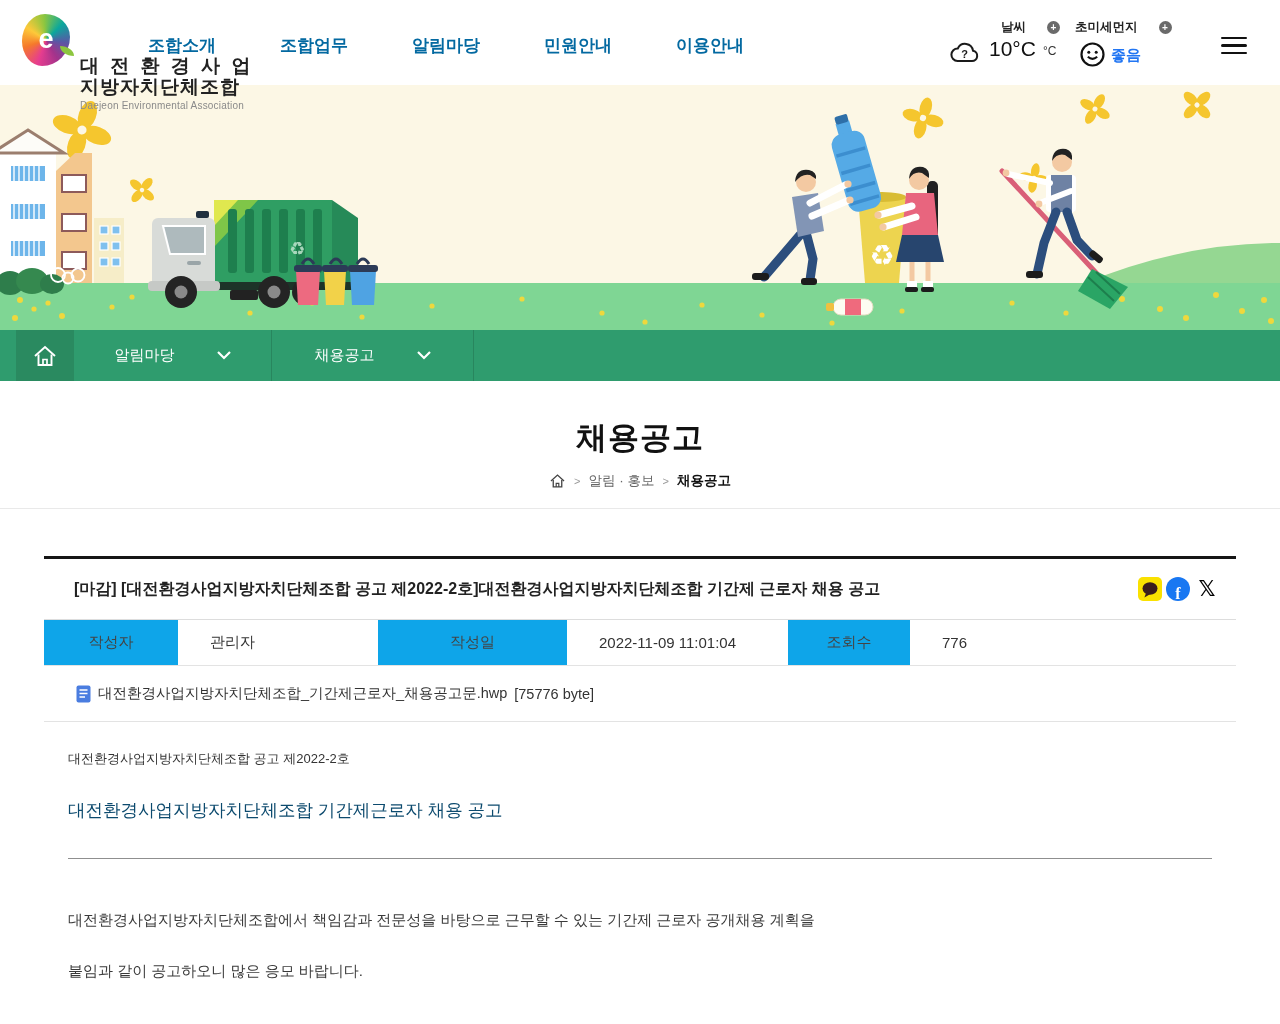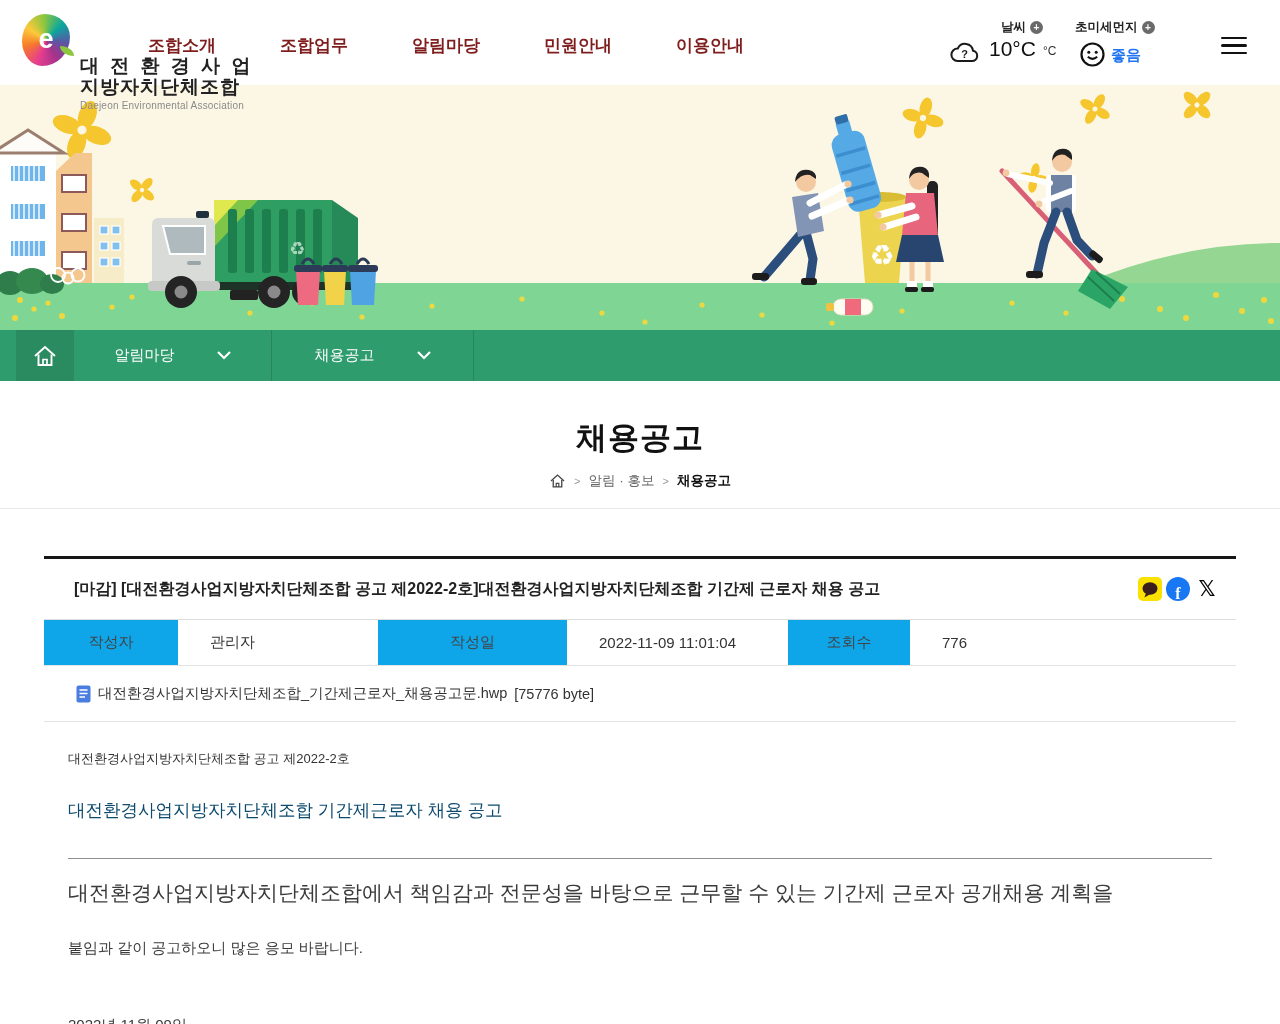--- a/index.html
+++ b/index.html
@@ -11,22 +11,22 @@
   .logo-mark { position:absolute; left:22px; top:14px; width:48px; height:52px;
     border-radius:48% 52% 58% 42% / 52% 44% 56% 48%;
     background:conic-gradient(from 200deg,#e63d8f,#f5792b,#fdc93a,#8dc63f,#0aa79d,#5a57a5,#a3338b,#e63d8f);
     display:flex; align-items:center; justify-content:center; }
   .logo-mark .e { color:#fff; font-size:27px; font-weight:800; margin-top:-2px; }
   .logo-mark .leaf { position:absolute; right:-4px; bottom:10px; width:14px; height:10px; background:#8dc63f; border-radius:0 100% 0 100%; }
   .logo-text { position:absolute; left:80px; top:15px; color:#222; }
   .logo-text .l1 { font-size:19px; font-weight:800; letter-spacing:3px; line-height:21px;margin-top:40px; }
   .logo-text .l2 { font-size:19px; font-weight:800; letter-spacing:1px; line-height:21px; }
   .logo-text .l3 { font-size:10px; font-weight:400; color:#8a8a8a; margin-top:3px; letter-spacing:.2px; }
-  .gnb-item { position:absolute; top:34px; font-size:17px; font-weight:700; color:#7f1d1d; cursor:pointer; z-index:6; }
-  .wx-label { position:absolute; top:19px; font-size:12.5px; font-weight:600; color:#222; display:flex; align-items:center; gap:4px; }
+  .gnb-item { position:absolute; top:34px; font-size:17px; font-weight:700; color:#0369a1; cursor:pointer; z-index:6; }
+  .wx-label { position:absolute; top:19px; font-size:12.5px; font-weight:600; color:#222; display:flex; align-items:center; gap:21px; }
   .plus-badge { display:inline-flex; width:13px; height:13px; border-radius:50%; background:#6a6a6a; color:#fff; font-size:10px; line-height:12px; align-items:center; justify-content:center; font-weight:700; }
   .wx-cloud { position:absolute; left:950px; top:39px; }
   .wx-temp { position:absolute; left:989px; top:37px; font-size:21px; color:#111; }
   .wx-unit { position:absolute; left:1043px; top:44px; font-size:12px; color:#333; }
   .wx-smile { position:absolute; left:1079px; top:41px; }
   .wx-dust { position:absolute; left:1111px; top:46px; font-size:15px; font-weight:700; color:#2276f3; }
   .burger { position:absolute; left:1221px; top:37px; width:26px; height:17px; display:flex; flex-direction:column; justify-content:space-between; cursor:pointer; }
   .burger div { height:2.4px; background:#111; border-radius:2px; }
 
   
@@ -56,21 +56,21 @@
   .mrow1 { height:46px; }
   .mrow2 { height:56px; }
   .mlabel { background:#0ea5e9; display:flex; align-items:center; justify-content:center; color:#444; }
   .mval { display:flex; align-items:center; padding-left:32px; color:#333; }
   .w-l1{width:134px;} .w-v1{width:200px;} .w-l2{width:189px;} .w-v2{width:221px;} .w-l3{width:122px;} .w-v3{flex:1;}
   .attach { flex:1; font-size:14.5px; gap:7px; cursor:pointer; }
   .a-body { padding:28px 24px 0; color:#3a3a3a; }
   .notice-no { font-size:13px; color:#333; }
   .a-sub { margin-top:30px; font-size:17.5px; color:#0c4a6e; }
   .a-hr { margin-top:36px; border:none; border-top:1px solid #8f8f8f; }
-  .p1 { margin-top:20px; font-size:21px; }
+  .p1 { margin-top:52px; font-size:15px; }
   .p2 { margin-top:32px; font-size:15px; }
   .a-date { margin-top:58px; font-size:15px; }
 </style>
 </head>
 <body>
 
 <div class="page">
 
   <header class="hdr">
     <div class="logo-mark">

